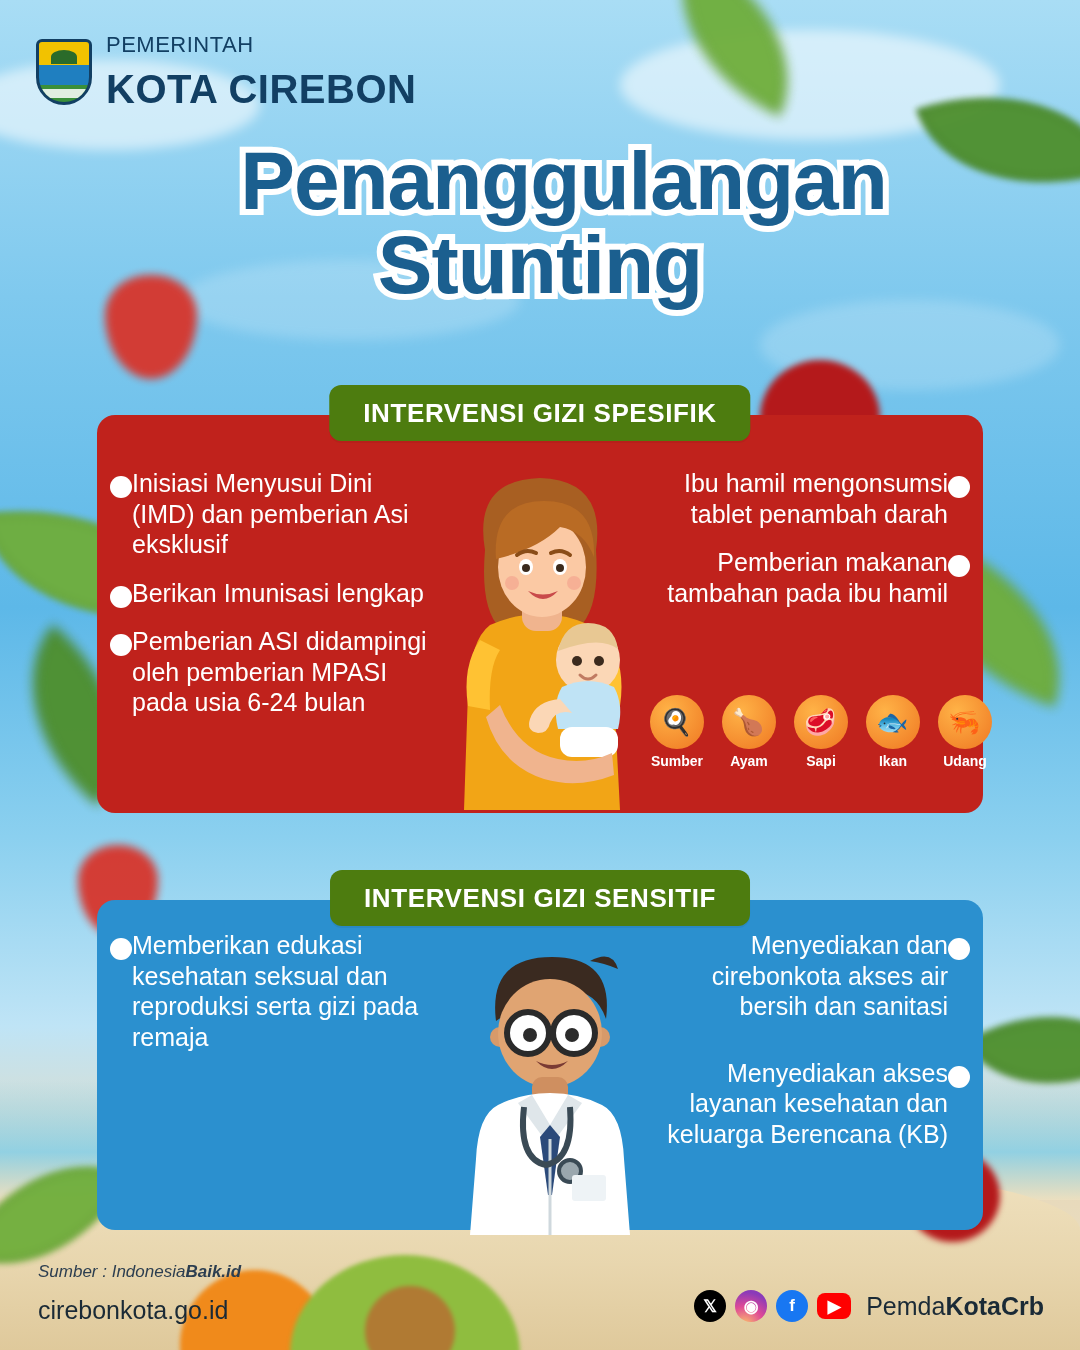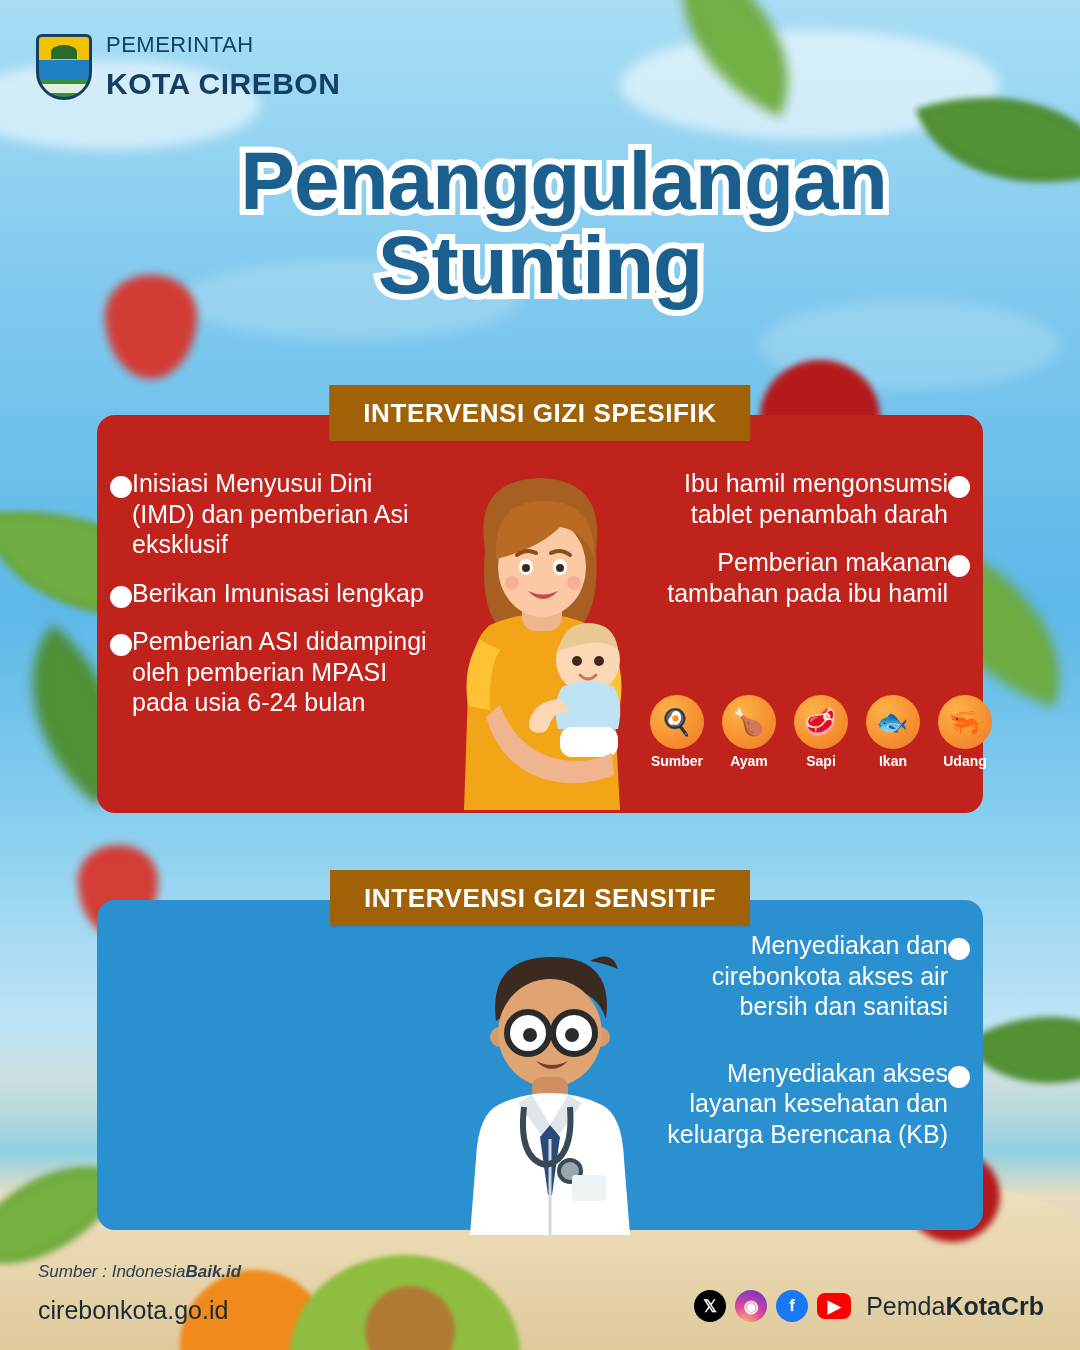--- a/index.html
+++ b/index.html
@@ -56,21 +56,21 @@
     border:3px solid #123f63; border-radius:6px 6px 28px 28px;
     position:relative; overflow:hidden;
   }
   .crest:after{
     content:""; position:absolute; left:50%; top:8px; transform:translateX(-50%);
     width:26px;height:14px;background:#2a6b2a;border-radius:50% 50% 0 0;
   }
   .crest .band{position:absolute;left:0;right:0;bottom:4px;height:9px;background:#fff;opacity:.85;}
   .gov-name { color:#123f63; line-height:1.02; }
   .gov-name .l1 { font-size:22px; font-weight:normal; letter-spacing:.5px; }
-  .gov-name .l2 { font-size:30px; font-weight:bold; letter-spacing:.5px;margin-top:13px; }
+  .gov-name .l2 { font-size:40px; font-weight:bold; letter-spacing:.5px;margin-top:13px; }
 
   
   .title-wrap { position:absolute; top:140px; left:0; right:0; text-align:center; z-index:6;}
   .title-1, .title-2 {
     font-weight:bold; color:#1b5f8f;
     -webkit-text-stroke: 12px #ffffff;
     paint-order: stroke fill;
     letter-spacing:-1px;
   }
   .title-1 { font-size:82px; line-height:1.0;padding-left:47px; }
@@ -78,23 +78,23 @@
 
   
   .card {
     position:absolute; border-radius:18px; z-index:5;
   }
   .card.red { left:97px; top:415px; width:886px; height:398px; background:#c0221c; }
   .card.blue { left:97px; top:900px; width:886px; height:330px; background:#2b90cf; }
 
   .badge {
     position:absolute; left:50%; transform:translateX(-50%);
-    background:#a16207; color:#fff; font-weight:bold;
+    background:#4d7c0f; color:#fff; font-weight:bold;
     font-size:26px; letter-spacing:.6px;
-    padding:13px 34px 12px; border-radius:0; z-index:7;
+    padding:13px 34px 12px; border-radius:12px; z-index:7;
     white-space:nowrap;
     box-shadow:0 2px 0 rgba(0,0,0,.05);
   }
   .badge.b1 { top:385px; }
   .badge.b2 { top:870px; }
 
   .col { position:absolute; z-index:6; }
   .item { display:flex; align-items:flex-start; gap:0; margin-bottom:18px; }
   .item.right { flex-direction:row-reverse; text-align:right; }
   .dot {
@@ -285,20 +285,24 @@
 
   <path d="M130 244 q-24 2 -30 20 q-4 12 8 14 q10 0 12 -10 q6 -14 22 -10z" fill="#fbd7b6"></path>
 
   <path d="M70 250 q18 46 58 54 q28 6 54 -6 l2 22 q-36 14 -70 4 q-44 -14 -58 -62z" fill="#f0b48e"></path>
 </svg>
 
 <div class="card blue"></div>
 <div class="badge b2">INTERVENSI GIZI SENSITIF</div>
 
 <div class="col left-blue">
+  <div class="item">
+    <span class="dot"></span>
+    <p>Memberikan edukasi kesehatan seksual dan reproduksi serta gizi pada remaja</p>
+  </div>
 </div>
 
 <div class="col right-blue">
   <div class="item right">
     <span class="dot"></span>
     <p>Menyediakan dan cirebonkota akses air bersih dan sanitasi</p>
   </div>
   <div class="item right" style="margin-top:36px;">
     <span class="dot"></span>
     <p>Menyediakan akses layanan kesehatan dan keluarga Berencana (KB)</p>

